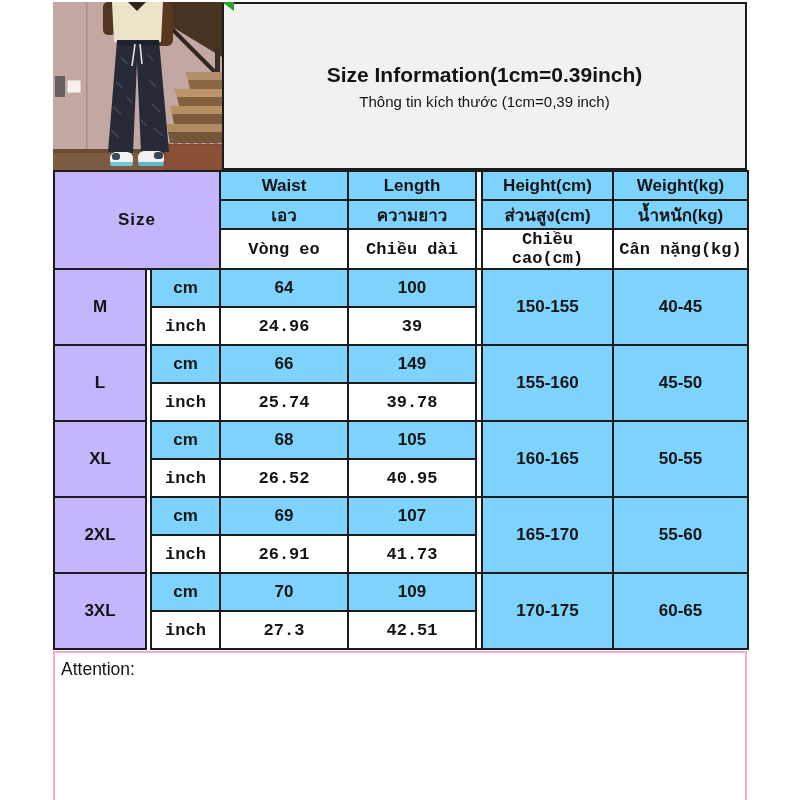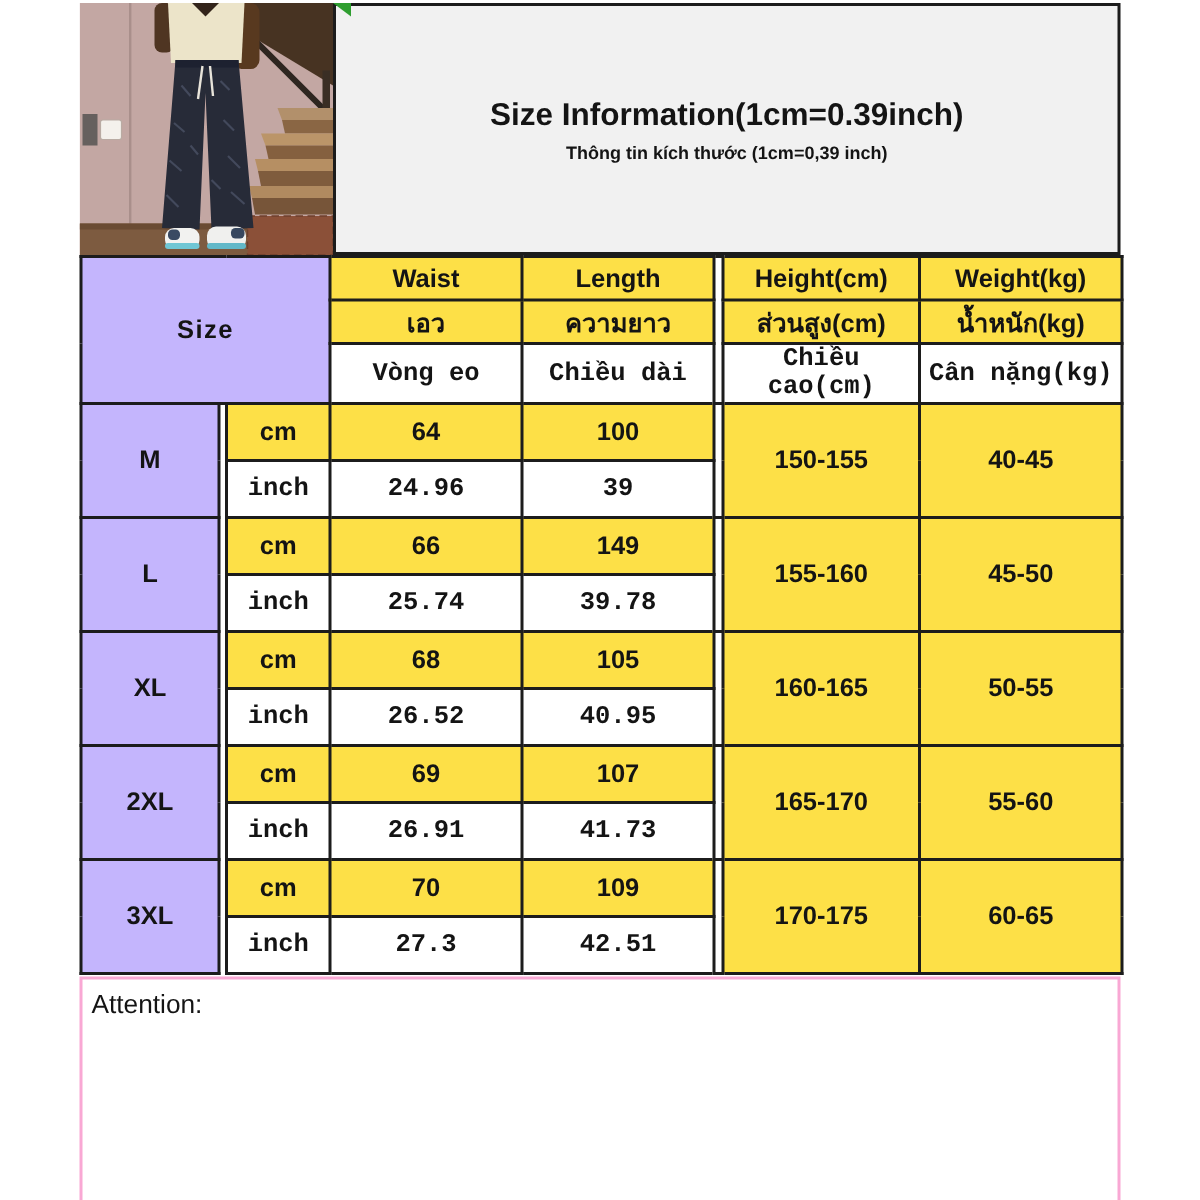--- a/index.html
+++ b/index.html
@@ -26,21 +26,21 @@
     display: flex;
     flex-direction: column;
     justify-content: center;
     align-items: center;
     text-align: center;
     position: relative;
     line-height: 1.5;
   }
   .title-en { font-size: 21px; font-weight: bold; }
   .title-th { font-size: 19px; font-weight: bold; }
-  .title-vi { font-size: 12px; font-weight: bold; }
+  .title-vi { font-size: 15px; font-weight: normal; }
   .green-marker {
     position: absolute;
     top: -2px; left: -2px;
     width: 0; height: 0;
     border-top: 9px solid #2f9e30;
     border-left: 12px solid transparent;
   }
 
   
   table.size-table {
@@ -54,21 +54,21 @@
     text-align: center;
     vertical-align: middle;
     font-weight: bold;
     font-size: 17px;
     color: #141414;
     padding: 0;
   }
   .size-table thead tr { height: 29px; }
   .size-table tbody tr { height: 38px; }
   .bg-dark  { background: #c4b5fd; }
-  .bg-mid   { background: #fde047; }
+  .bg-mid   { background: #7dd3fc; }
   .bg-white { background: #ffffff; font-family: Liberation Mono, monospace; }
   .size-head-cell { font-size: 35px; letter-spacing: 1px; }
   td.spacer, th.spacer {
     border: none;
     background: #ffffff;
   }
   td.spacer.vline, th.spacer.vline {
     border-top: 2px solid #1c1c1c;
     border-bottom: 2px solid #1c1c1c;
   }

